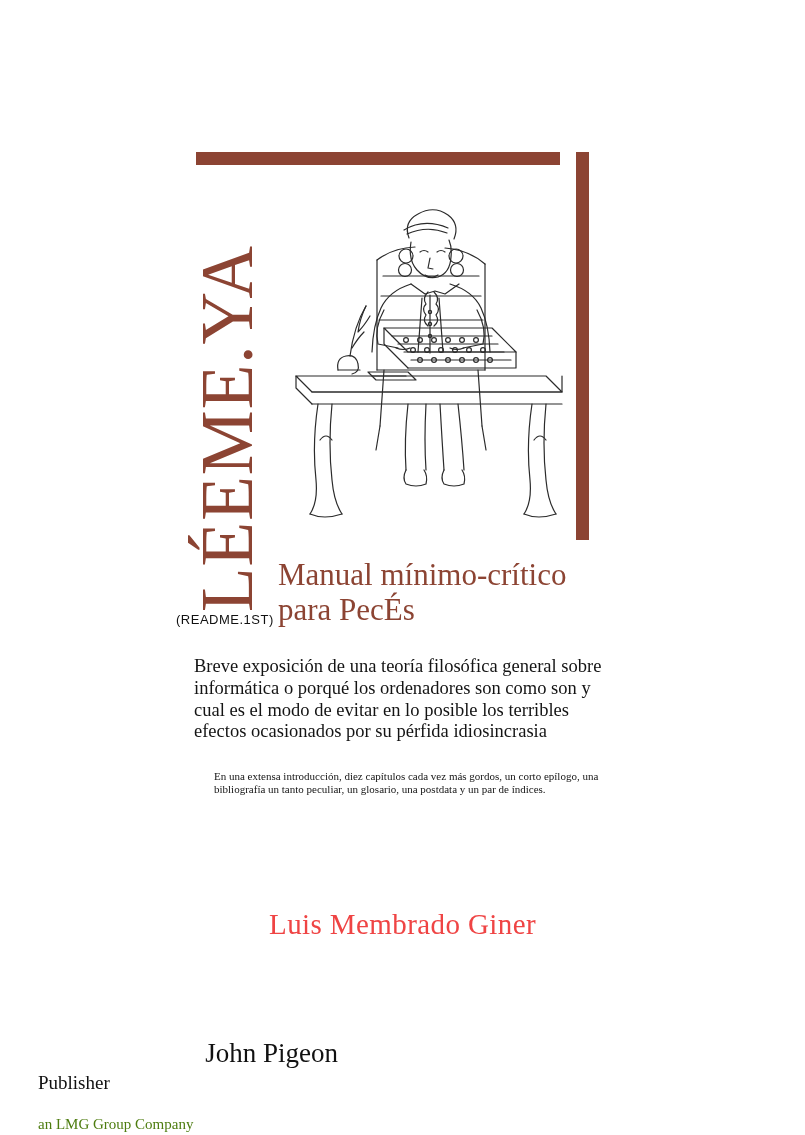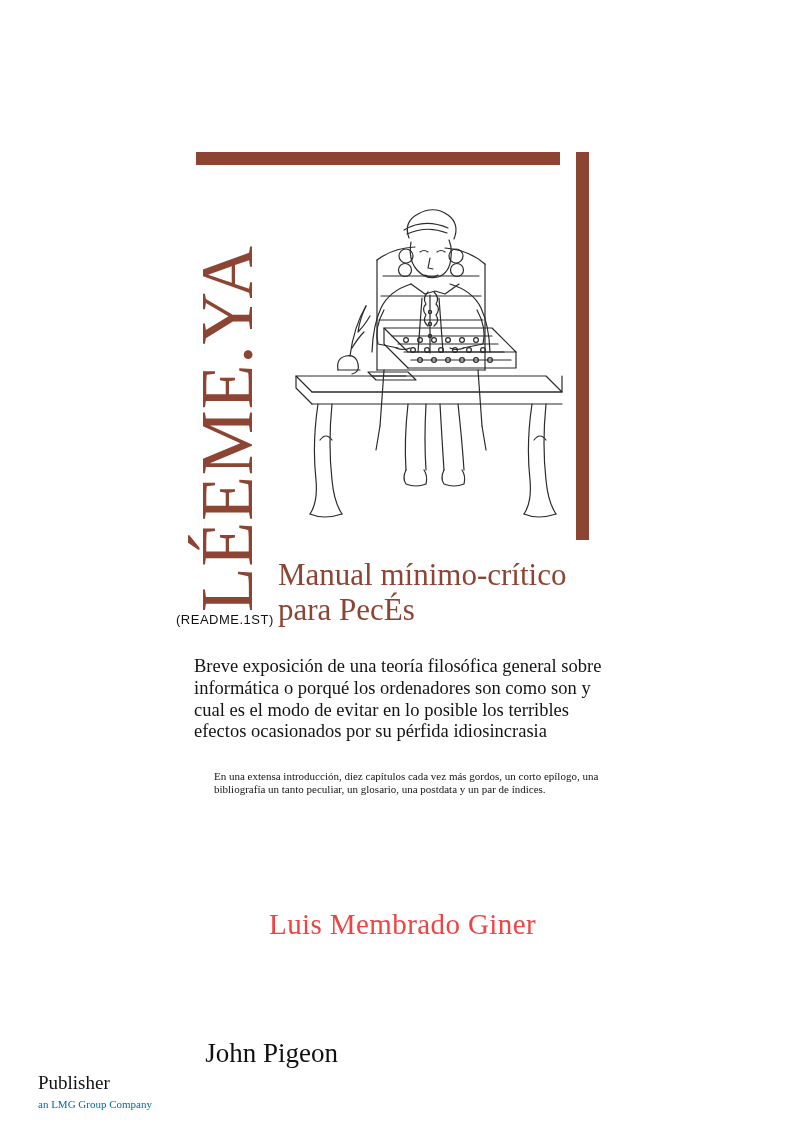--- a/index.html
+++ b/index.html
@@ -141,24 +141,24 @@
     color: #111;
     text-align: right;
   }
   .publisher .role {
     font-size: 19px;
     line-height: 1.25;
     color: #111;
     margin-top: 4px;
   }
   .publisher .group {
-    font-size: 11px;
+    font-size: 15px;
     line-height: 1.2;
-    color: #0369a1;
-    margin-top: 3px;
+    color: #4d7c0f;
+    margin-top: 20px;
   }
 </style>
 </head>
 <body>
 
 <div class="page">
 
   <div class="top-rule"></div>
   <div class="right-rule"></div>
 

